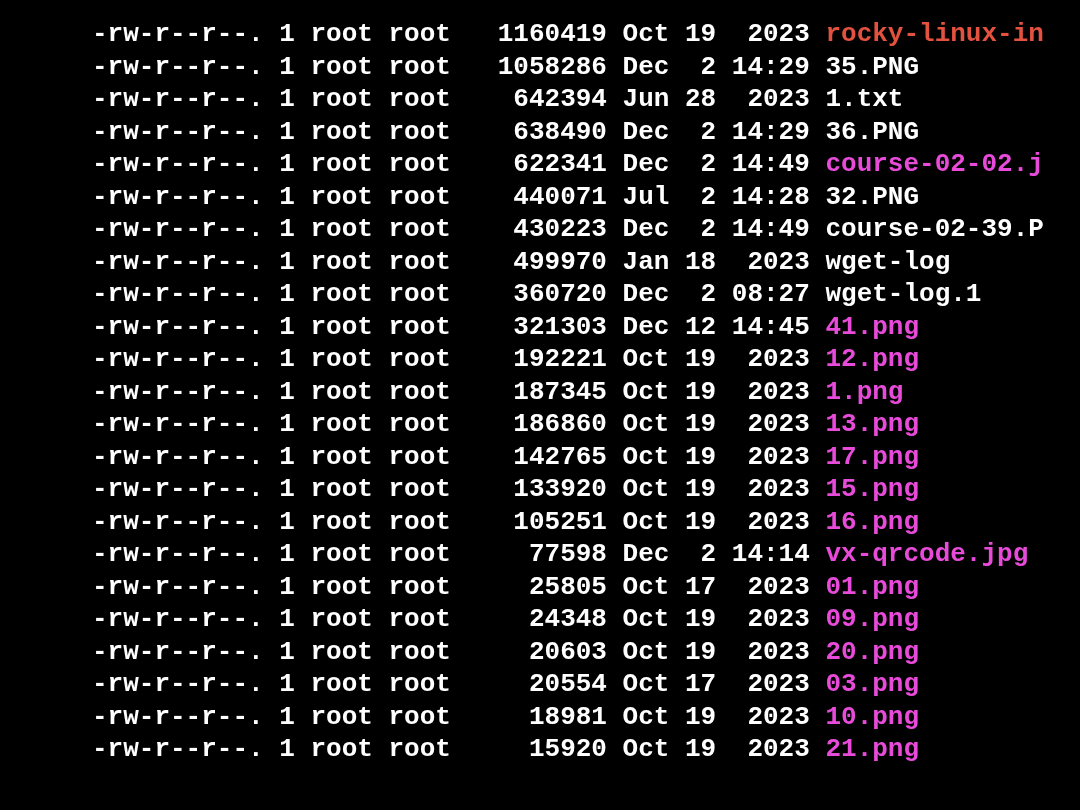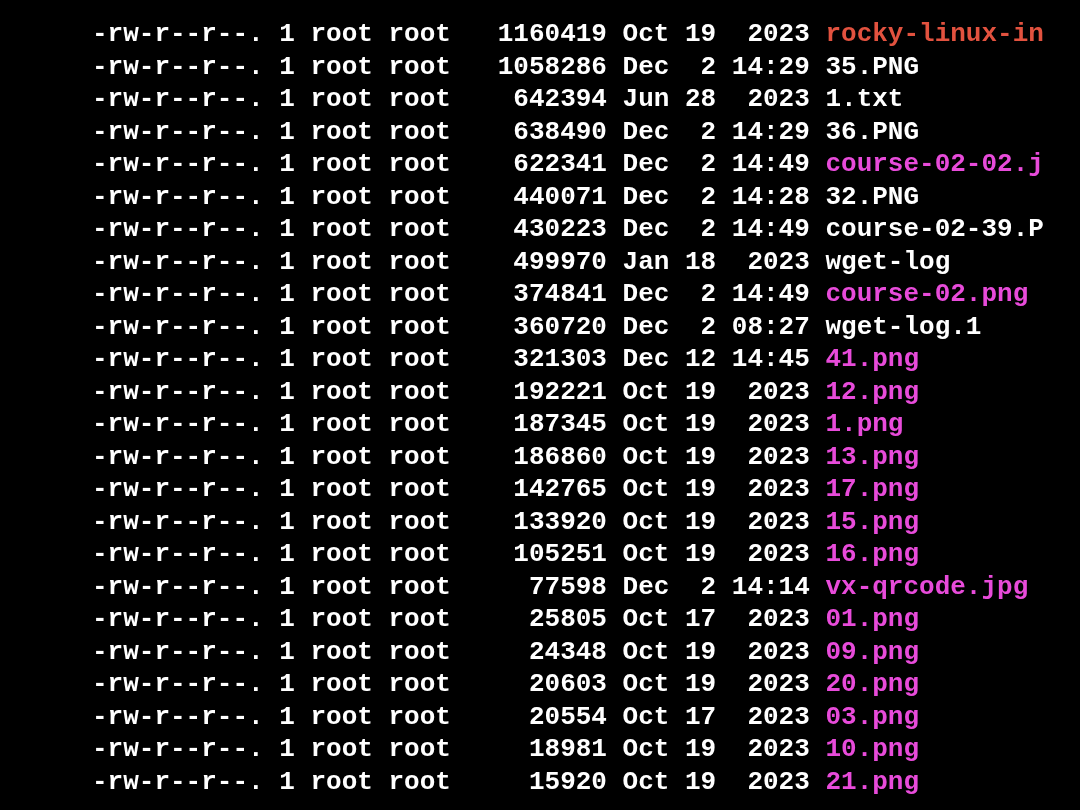--- a/index.html
+++ b/index.html
@@ -28,24 +28,23 @@
   </style>
 </head>
 <body>
 
 <div id="terminal">
     <div class="row"><span class="perms">-rw-r--r--.</span> <span class="links">1</span> <span class="owner">root</span> <span class="group">root</span> <span class="size">  1160419</span> <span class="date">Oct 19  2023</span> <span class="fname red">rocky-linux-in</span></div>
     <div class="row"><span class="perms">-rw-r--r--.</span> <span class="links">1</span> <span class="owner">root</span> <span class="group">root</span> <span class="size">  1058286</span> <span class="date">Dec  2 14:29</span> <span class="fname white">35.PNG</span></div>
     <div class="row"><span class="perms">-rw-r--r--.</span> <span class="links">1</span> <span class="owner">root</span> <span class="group">root</span> <span class="size">   642394</span> <span class="date">Jun 28  2023</span> <span class="fname white">1.txt</span></div>
     <div class="row"><span class="perms">-rw-r--r--.</span> <span class="links">1</span> <span class="owner">root</span> <span class="group">root</span> <span class="size">   638490</span> <span class="date">Dec  2 14:29</span> <span class="fname white">36.PNG</span></div>
     <div class="row"><span class="perms">-rw-r--r--.</span> <span class="links">1</span> <span class="owner">root</span> <span class="group">root</span> <span class="size">   622341</span> <span class="date">Dec  2 14:49</span> <span class="fname magenta">course-02-02.j</span></div>
-    <div class="row"><span class="perms">-rw-r--r--.</span> <span class="links">1</span> <span class="owner">root</span> <span class="group">root</span> <span class="size">   440071</span> <span class="date">Dec  2 14:28</span> <span class="fname white">32.PNG</span></div>
+    <div class="row"><span class="perms">-rw-r--r--.</span> <span class="links">1</span> <span class="owner">root</span> <span class="group">root</span> <span class="size">   440071</span> <span class="date">Jul  2 14:28</span> <span class="fname white">32.PNG</span></div>
     <div class="row"><span class="perms">-rw-r--r--.</span> <span class="links">1</span> <span class="owner">root</span> <span class="group">root</span> <span class="size">   430223</span> <span class="date">Dec  2 14:49</span> <span class="fname white">course-02-39.P</span></div>
     <div class="row"><span class="perms">-rw-r--r--.</span> <span class="links">1</span> <span class="owner">root</span> <span class="group">root</span> <span class="size">   499970</span> <span class="date">Jan 18  2023</span> <span class="fname white">wget-log</span></div>
-    <div class="row"><span class="perms">-rw-r--r--.</span> <span class="links">1</span> <span class="owner">root</span> <span class="group">root</span> <span class="size">   374841</span> <span class="date">Dec  2 14:49</span> <span class="fname magenta">course-02.png</span></div>
     <div class="row"><span class="perms">-rw-r--r--.</span> <span class="links">1</span> <span class="owner">root</span> <span class="group">root</span> <span class="size">   360720</span> <span class="date">Dec  2 08:27</span> <span class="fname white">wget-log.1</span></div>
     <div class="row"><span class="perms">-rw-r--r--.</span> <span class="links">1</span> <span class="owner">root</span> <span class="group">root</span> <span class="size">   321303</span> <span class="date">Dec 12 14:45</span> <span class="fname magenta">41.png</span></div>
     <div class="row"><span class="perms">-rw-r--r--.</span> <span class="links">1</span> <span class="owner">root</span> <span class="group">root</span> <span class="size">   192221</span> <span class="date">Oct 19  2023</span> <span class="fname magenta">12.png</span></div>
     <div class="row"><span class="perms">-rw-r--r--.</span> <span class="links">1</span> <span class="owner">root</span> <span class="group">root</span> <span class="size">   187345</span> <span class="date">Oct 19  2023</span> <span class="fname magenta">1.png</span></div>
     <div class="row"><span class="perms">-rw-r--r--.</span> <span class="links">1</span> <span class="owner">root</span> <span class="group">root</span> <span class="size">   186860</span> <span class="date">Oct 19  2023</span> <span class="fname magenta">13.png</span></div>
     <div class="row"><span class="perms">-rw-r--r--.</span> <span class="links">1</span> <span class="owner">root</span> <span class="group">root</span> <span class="size">   142765</span> <span class="date">Oct 19  2023</span> <span class="fname magenta">17.png</span></div>
     <div class="row"><span class="perms">-rw-r--r--.</span> <span class="links">1</span> <span class="owner">root</span> <span class="group">root</span> <span class="size">   133920</span> <span class="date">Oct 19  2023</span> <span class="fname magenta">15.png</span></div>
     <div class="row"><span class="perms">-rw-r--r--.</span> <span class="links">1</span> <span class="owner">root</span> <span class="group">root</span> <span class="size">   105251</span> <span class="date">Oct 19  2023</span> <span class="fname magenta">16.png</span></div>
     <div class="row"><span class="perms">-rw-r--r--.</span> <span class="links">1</span> <span class="owner">root</span> <span class="group">root</span> <span class="size">    77598</span> <span class="date">Dec  2 14:14</span> <span class="fname magenta">vx-qrcode.jpg</span></div>
     <div class="row"><span class="perms">-rw-r--r--.</span> <span class="links">1</span> <span class="owner">root</span> <span class="group">root</span> <span class="size">    25805</span> <span class="date">Oct 17  2023</span> <span class="fname magenta">01.png</span></div>

